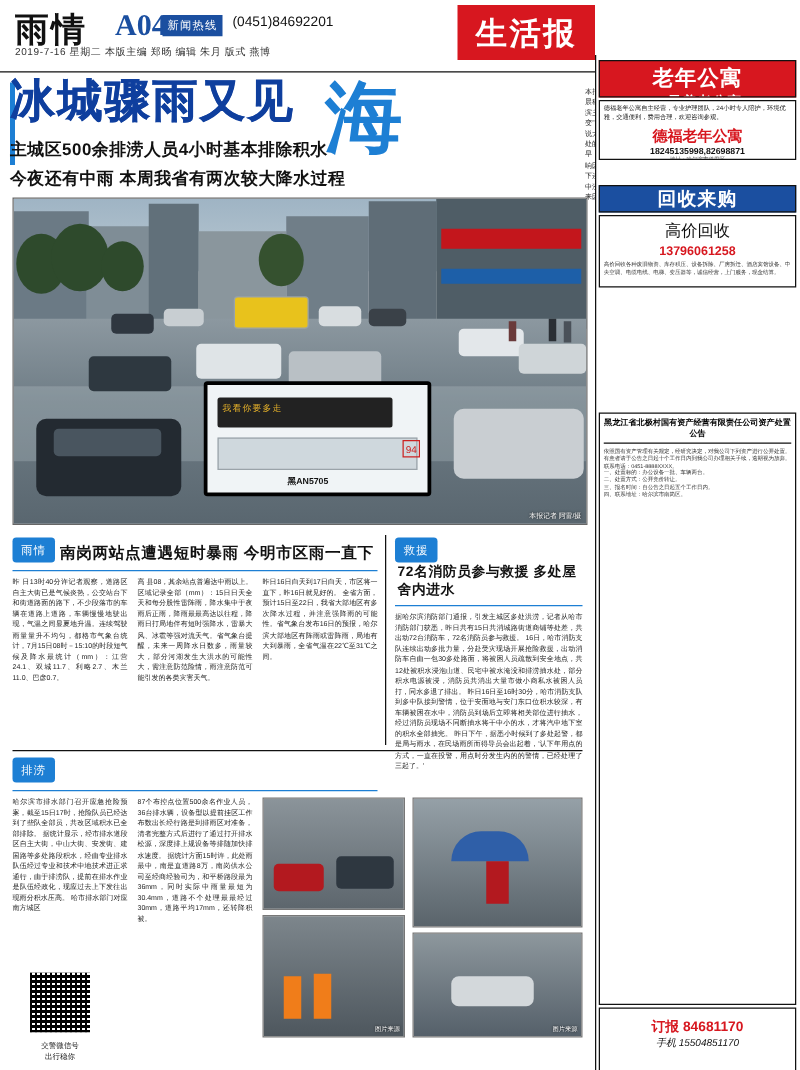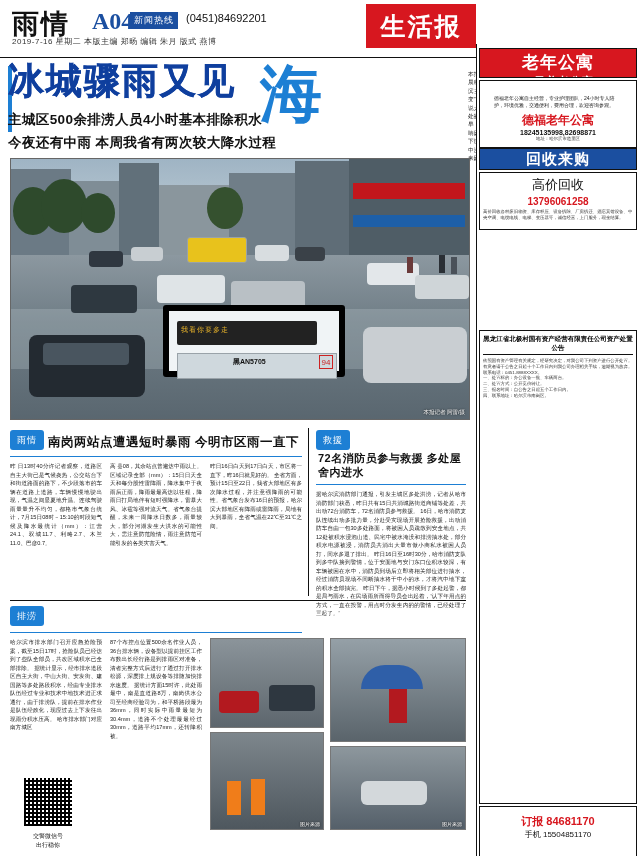--- a/index.html
+++ b/index.html
@@ -129,21 +129,21 @@
     <div class="ph-car" style="left:284px;top:88px;width:30px;height:14px;background:#3a4148;"></div>
     <div class="ph-car" style="left:120px;top:88px;width:32px;height:14px;background:#c8ced2;"></div>
     <div class="ph-car" style="left:78px;top:92px;width:34px;height:16px;background:#2f3740;"></div>
     <div class="ph-car" style="left:356px;top:104px;width:52px;height:22px;background:#e3e7ea;"></div>
     <div class="ph-car" style="left:404px;top:116px;width:54px;height:24px;background:#cfd5d8;"></div>
 
     <div class="ph-car" style="left:146px;top:116px;width:68px;height:28px;background:#dfe4e7;"></div>
     <div class="ph-car" style="left:220px;top:122px;width:74px;height:30px;background:#b9c0c5;"></div>
     <div class="ph-car" style="left:60px;top:126px;width:66px;height:28px;background:#2e3840;"></div>
 
-    <div class="ph-bus" style="left:152px;top:146px;width:182px;height:72px;background:#f0f4f6;border:6px solid #000000;text-align:center;">
+    <div class="ph-bus" style="left:152px;top:146px;width:182px;height:92px;background:#f0f4f6;border:3px solid #000000;text-align:center;">
       <div style="position:absolute;left:8px;top:10px;width:140px;height:24px;background:#222;border-radius:2px;"></div>
       <div style="position:absolute;left:12px;top:14px;color:#e8b32a;font-size:7px;letter-spacing:1px;">我看你要多走</div>
       <div style="position:absolute;left:8px;top:42px;width:160px;height:26px;background:#cfd8dd;border:1px solid #9aa3a9;"></div>
       <div style="position:absolute;left:64px;bottom:4px;color:#111;font-size:7px;font-weight:bold;">黑AN5705</div>
       <div style="position:absolute;right:6px;top:44px;width:14px;height:14px;border:1px solid #c22;color:#c22;font-size:8px;display:flex;align-items:center;justify-content:center;">94</div>
     </div>
 
     <div class="ph-car" style="left:18px;top:176px;width:116px;height:62px;background:#232a31;border-radius:8px;">
       <div style="position:absolute;left:14px;top:8px;width:86px;height:22px;background:#49555f;border-radius:4px;"></div>
     </div>
@@ -214,21 +214,21 @@
   <div class="qr" style="left:22px;top:776px;width:52px;height:52px;"></div>
   <div class="qrlabel" style="left:18px;top:832px;white-space:pre-line;">交警微信号
 出行稳你</div>
 
   <div class="rail">
 
     <div class="ad ad-red" style="top:4px;height:30px;">
       <div class="ad-title" style="font-size:17px;margin-top:2px;">老年公寓</div>
       <div class="ad-title" style="font-size:11px;">一元养老公寓</div>
     </div>
-    <div class="ad" style="top:36px;height:68px;padding:14px;">
+    <div class="ad" style="top:36px;height:48px;padding:3px;">
       <div class="tiny">德福老年公寓自主经营，专业护理团队，24小时专人陪护，环境优雅，交通便利，费用合理，欢迎咨询参观。</div>
       <div style="text-align:center;font-size:12px;font-weight:bold;color:#d7171f;margin-top:3px;">德福老年公寓</div>
       <div style="text-align:center;font-size:7px;font-weight:bold;color:#111;">18245135998,82698871</div>
       <div class="tiny2" style="text-align:center;">地址：哈尔滨市道里区</div>
     </div>
 
     <div class="ad" style="top:104px;height:22px;background:#1b4fa0;">
       <div class="ad-title" style="font-size:15px;color:#fff;margin-top:1px;">回收来购</div>
     </div>
     <div class="ad" style="top:128px;height:58px;padding:3px;">
@@ -242,17 +242,17 @@
       <div style="text-align:center;font-size:6.5px;font-weight:bold;line-height:1.4;border-bottom:1px solid #111;padding-bottom:2px;">黑龙江省北极村国有资产经营有限责任公司资产处置公告</div>
       <div class="tiny2" style="margin-top:3px;white-space:pre-line;">依照国有资产管理有关规定，经研究决定，对我公司下列资产进行公开处置。有意者请于公告之日起十个工作日内到我公司办理相关手续，逾期视为放弃。联系电话：0451-8888XXXX。
 一、处置标的：办公设备一批、车辆两台。
 二、处置方式：公开竞价转让。
 三、报名时间：自公告之日起五个工作日内。
 四、联系地址：哈尔滨市南岗区。</div>
     </div>
 
     <div class="ad" style="top:762px;height:88px;padding:3px;">
       <div style="text-align:center;font-size:11px;font-weight:bold;color:#d7171f;margin-top:4px;">订报 84681170</div>
-      <div style="text-align:center;font-size:8px;color:#111;">手机 15504851170</div>
+      <div style="text-align:center;font-size:8px;color:#111;font-style:italic;">手机 15504851170</div>
     </div>
 
   </div>
 </div>
 
 </body></html>

